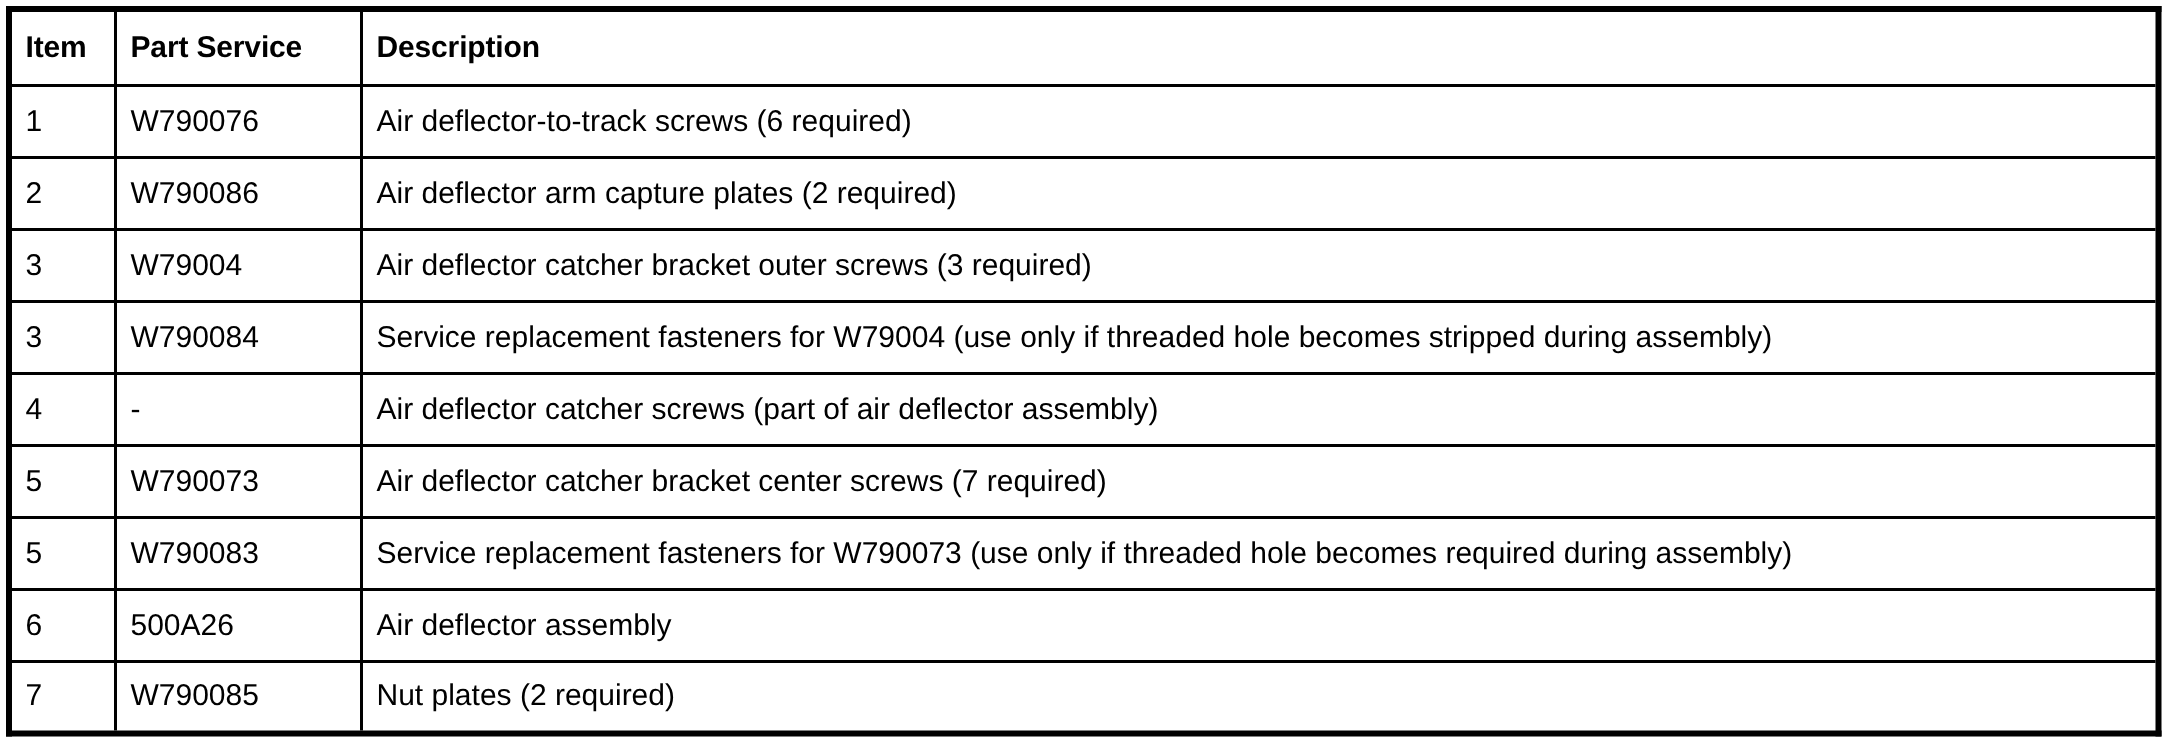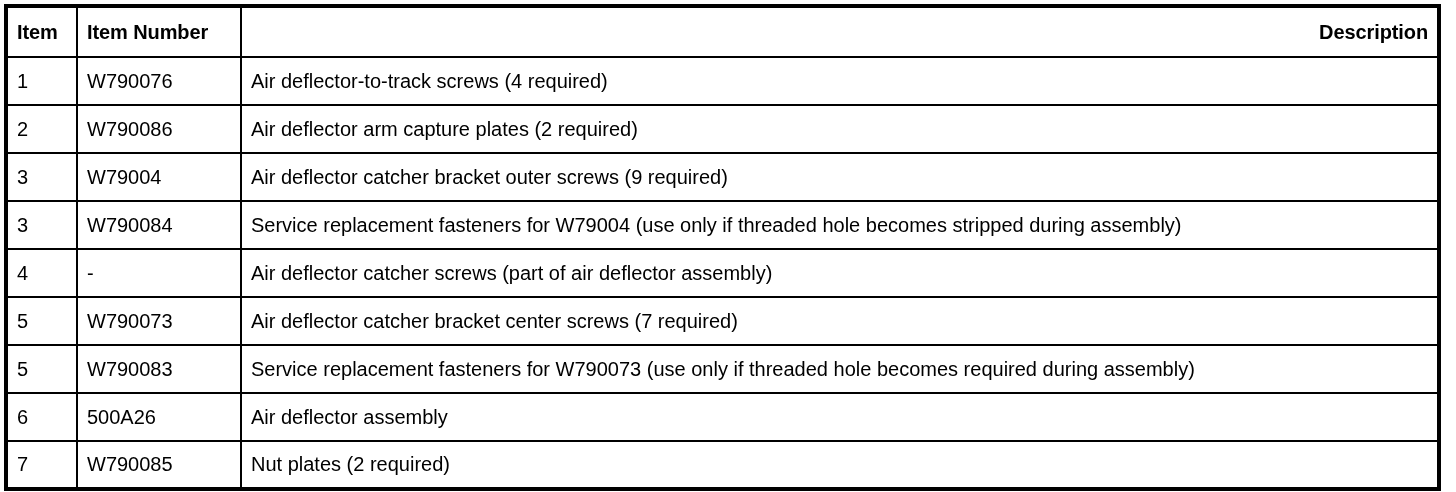--- a/index.html
+++ b/index.html
@@ -50,55 +50,55 @@
   table.parts-table thead tr th { border-top-width: 4px; }
   table.parts-table tr > *:first-child { border-left-width: 4px; }
   table.parts-table tr > *:last-child  { border-right-width: 4px; }
   table.parts-table tbody tr:last-child > * { border-bottom-width: 4px; }
 
   .col-item { width: 71px; }
   .col-part { width: 164px; }
   .col-desc { width: auto; }
 
   .th-item, .th-part { text-align: left; }
-  .th-desc { text-align: right; }
+  .th-desc { text-align: left; }
   .cell-item, .cell-part, .cell-desc { text-align: left; font-weight: normal; }
 </style>
 </head>
 <body>
 
 <div class="sheet">
   <table class="parts-table">
     <colgroup>
       <col class="col-item">
       <col class="col-part">
       <col class="col-desc">
     </colgroup>
     <thead>
       <tr>
         <th class="th-item">Item</th>
-        <th class="th-part">Item Number</th>
+        <th class="th-part">Part Service</th>
         <th class="th-desc">Description</th>
       </tr>
     </thead>
     <tbody>
       <tr>
         <td class="cell-item">1</td>
         <td class="cell-part">W790076</td>
-        <td class="cell-desc">Air deflector-to-track screws (4 required)</td>
+        <td class="cell-desc">Air deflector-to-track screws (6 required)</td>
       </tr>
       <tr>
         <td class="cell-item">2</td>
         <td class="cell-part">W790086</td>
         <td class="cell-desc">Air deflector arm capture plates (2 required)</td>
       </tr>
       <tr>
         <td class="cell-item">3</td>
         <td class="cell-part">W79004</td>
-        <td class="cell-desc">Air deflector catcher bracket outer screws (9 required)</td>
+        <td class="cell-desc">Air deflector catcher bracket outer screws (3 required)</td>
       </tr>
       <tr>
         <td class="cell-item">3</td>
         <td class="cell-part">W790084</td>
         <td class="cell-desc">Service replacement fasteners for W79004 (use only if threaded hole becomes stripped during assembly)</td>
       </tr>
       <tr>
         <td class="cell-item">4</td>
         <td class="cell-part">-</td>
         <td class="cell-desc">Air deflector catcher screws (part of air deflector assembly)</td>

